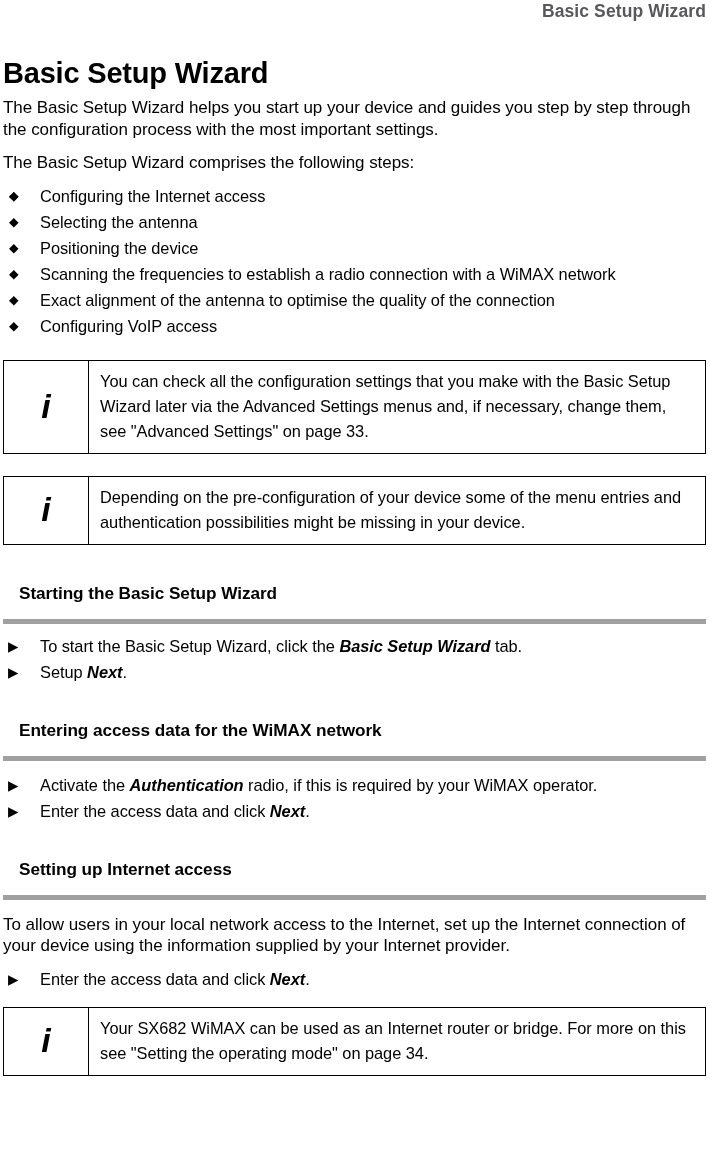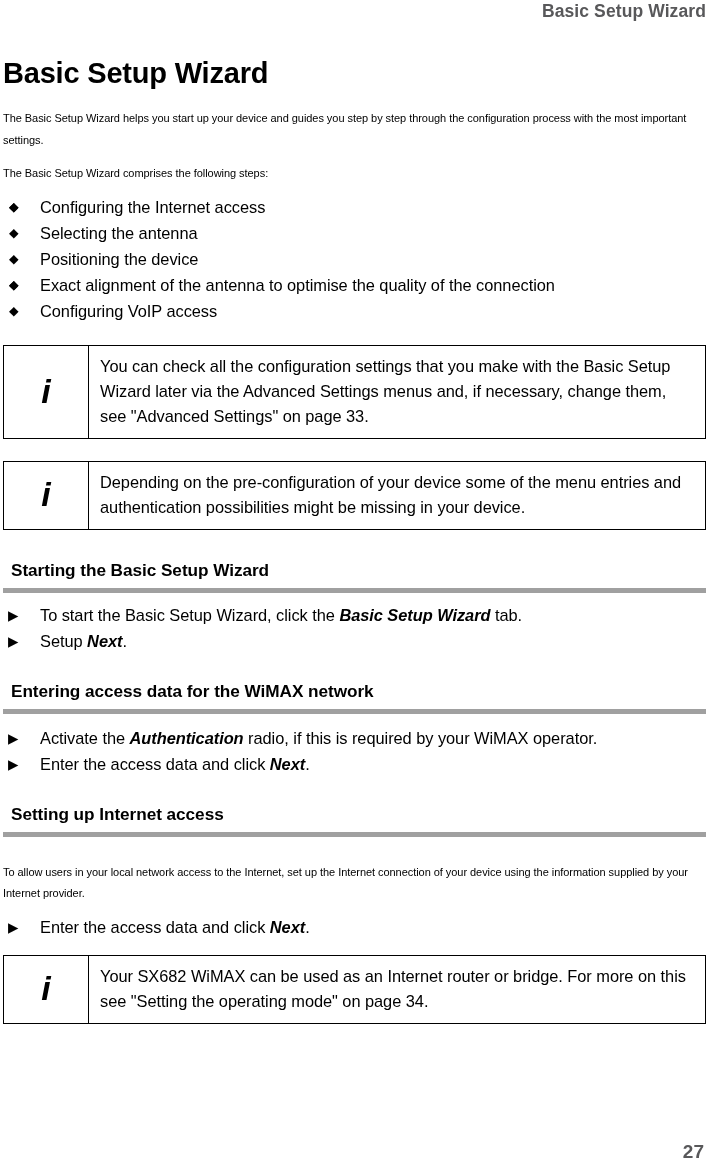--- a/index.html
+++ b/index.html
@@ -52,22 +52,22 @@
 
   
   .body-flow {
     position: absolute;
     left: 3px;
     top: 97px;
     width: 703px;
   }
 
   p.para {
-    margin: 11px 0 12px 0;
-    font-size: 11px;
+    margin: 0 0 12px 0;
+    font-size: 17px;
     line-height: 21.5px;
     letter-spacing: -0.05px;
   }
 
   
   ul.bullets {
     list-style: none;
     margin: 0 0 0 0;
     padding: 0;
   }
@@ -124,21 +124,21 @@
     font-size: 16.4px;
     line-height: 25px;
     letter-spacing: -0.05px;
   }
 
   
   .section-head {
     font-size: 17.2px;
     font-weight: bold;
     letter-spacing: -0.05px;
-    margin: 8px;
+    margin: 16px;
     line-height: 20px;
   }
   .section-rule {
     height: 5px;
     background: #a0a0a0;
     width: 703px;
     margin-top: 2px;
   }
 
   
@@ -185,20 +185,21 @@
       <li>
         <span class="marker">◆</span>
         <span>Selecting the antenna</span>
       </li>
       <li>
         <span class="marker">◆</span>
         <span>Positioning the device</span>
       </li>
       <li>
         <span class="marker">◆</span>
+        <span>Scanning the frequencies to establish a radio connection with a WiMAX network</span>
       </li>
       <li>
         <span class="marker">◆</span>
         <span>Exact alignment of the antenna to optimise the quality of the connection</span>
       </li>
       <li>
         <span class="marker">◆</span>
         <span>Configuring VoIP access</span>
       </li>
     </ul>
@@ -284,15 +285,14 @@
       <div class="note-icon-cell">
         <span class="note-icon">i</span>
       </div>
       <div class="note-text-cell">
         <div class="note-text">Your SX682 WiMAX can be used as an Internet router or bridge. For more on this see "Setting the operating mode" on page 34.</div>
       </div>
     </div>
 
   </div>
 
-  <div class="page-number">27</div>
 
 </div>
 
 </body></html>

